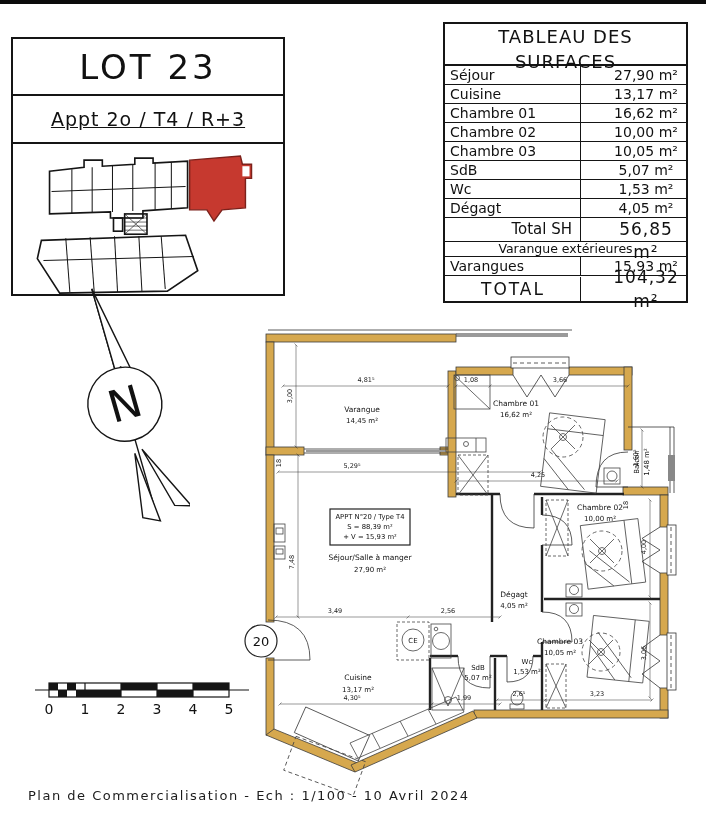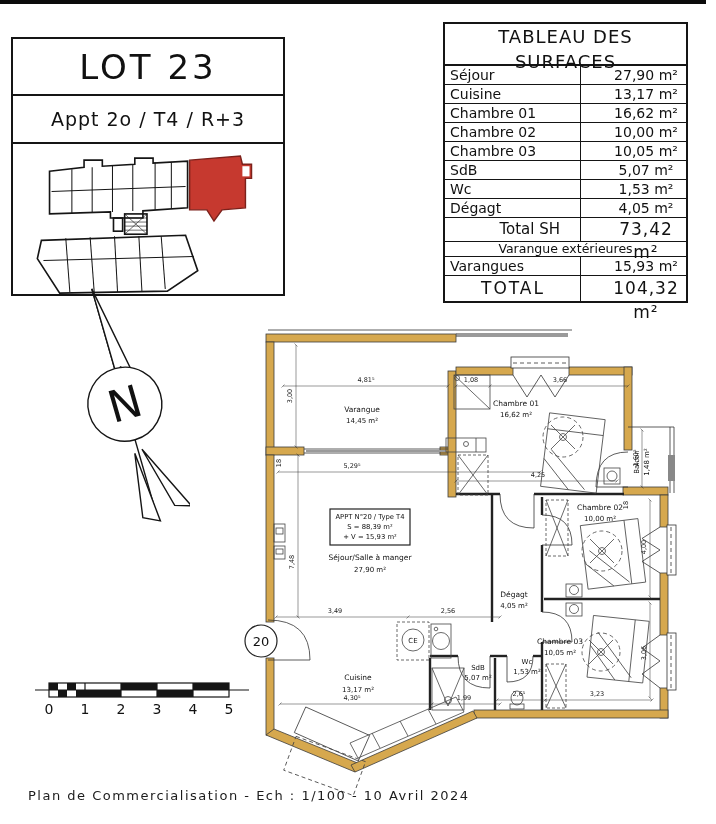--- a/index.html
+++ b/index.html
@@ -4,35 +4,35 @@
 <style>
   html,body{margin:0;padding:0;}
   body{width:716px;height:824px;position:relative;background:#ffffff;
        font-family:"DejaVu Sans", sans-serif;color:#111;overflow:hidden;}
   .scan-edge{position:absolute;top:0;left:0;width:706px;height:4px;background:#0b0b0b;}
   
   .left-panel{position:absolute;left:11px;top:17px;width:270px;border:2px solid #151515;background:#fff;margin-top:20px;}
   .lot-row{height:55px;border-bottom:2px solid #151515;display:flex;align-items:center;justify-content:center;
            font-size:34px;letter-spacing:3px;}
   .appt-row{height:46px;border-bottom:2px solid #151515;display:flex;align-items:center;justify-content:center;
-            font-size:19px;letter-spacing:1px;}
+            font-size:19px;letter-spacing:1px;text-decoration:underline;}
   .keyplan-row{height:150px;}
   .keyplan-row svg{display:block;width:100%;height:100%;}
   
   .stable{position:absolute;left:443px;top:22px;width:245px;border:2px solid #151515;background:#fff;box-sizing:border-box;}
   .stable *{box-sizing:border-box;}
   .t-title{height:42px;border-bottom:2px solid #151515;text-align:center;font-size:18px;line-height:25px;letter-spacing:1px;}
   .t-sub{height:15px;border-bottom:1px solid #151515;text-align:center;font-size:12.5px;line-height:14px;}
   .t-row{display:flex;height:19px;border-bottom:1px solid #151515;font-size:14px;line-height:18px;gap:25px;}
   .t-label{width:136px;border-right:1px solid #151515;padding-left:5px;}
   .t-val{flex:1;text-align:center;}
   .t-row.tsh{height:24px;line-height:23px;}
-  .t-row.tsh .t-label{text-align:right;padding-right:20px;font-size:15px;}
+  .t-row.tsh .t-label{text-align:right;padding-right:8px;font-size:15px;}
   .t-row.tsh .t-val{font-size:17px;letter-spacing:1px;}
-  .t-row.ttl{height:25px;border-bottom:none;line-height:24px;}
+  .t-row.ttl{height:25px;border-bottom:none;line-height:24px;align-items:center;}
   .t-row.ttl .t-label{text-align:center;padding-right:4px;font-size:17px;letter-spacing:2px;}
   .t-row.ttl .t-val{font-size:17px;letter-spacing:1px;}
   
   .compass{position:absolute;left:40px;top:282px;width:150px;height:248px;}
   .scalebar{position:absolute;left:35px;top:672px;width:215px;height:46px;}
   .plan{position:absolute;left:235px;top:318px;width:481px;height:496px;}
   .footer{position:absolute;left:28px;top:788px;font-size:13px;letter-spacing:1.5px;color:#1c1c1c;}
   svg{font-family:"DejaVu Sans", sans-serif;}
   svg text{fill:#111;}
   .rl{font-size:7.5px;text-anchor:middle;}
@@ -118,21 +118,21 @@
   <div class="t-row">
       <div class="t-label">Wc</div>
       <div class="t-val">1,53 m²</div>
     </div>
   <div class="t-row">
       <div class="t-label">Dégagt</div>
       <div class="t-val">4,05 m²</div>
     </div>
   <div class="t-row tsh">
       <div class="t-label">Total SH</div>
-      <div class="t-val">73,42 m²</div>
+      <div class="t-val">56,85 m²</div>
     </div>
   <div class="t-sub">Varangue extérieures</div>
   <div class="t-row">
       <div class="t-label">Varangues</div>
       <div class="t-val">15,93 m²</div>
     </div>
   <div class="t-row ttl">
       <div class="t-label">TOTAL</div>
       <div class="t-val">104,32 m²</div>
     </div>

